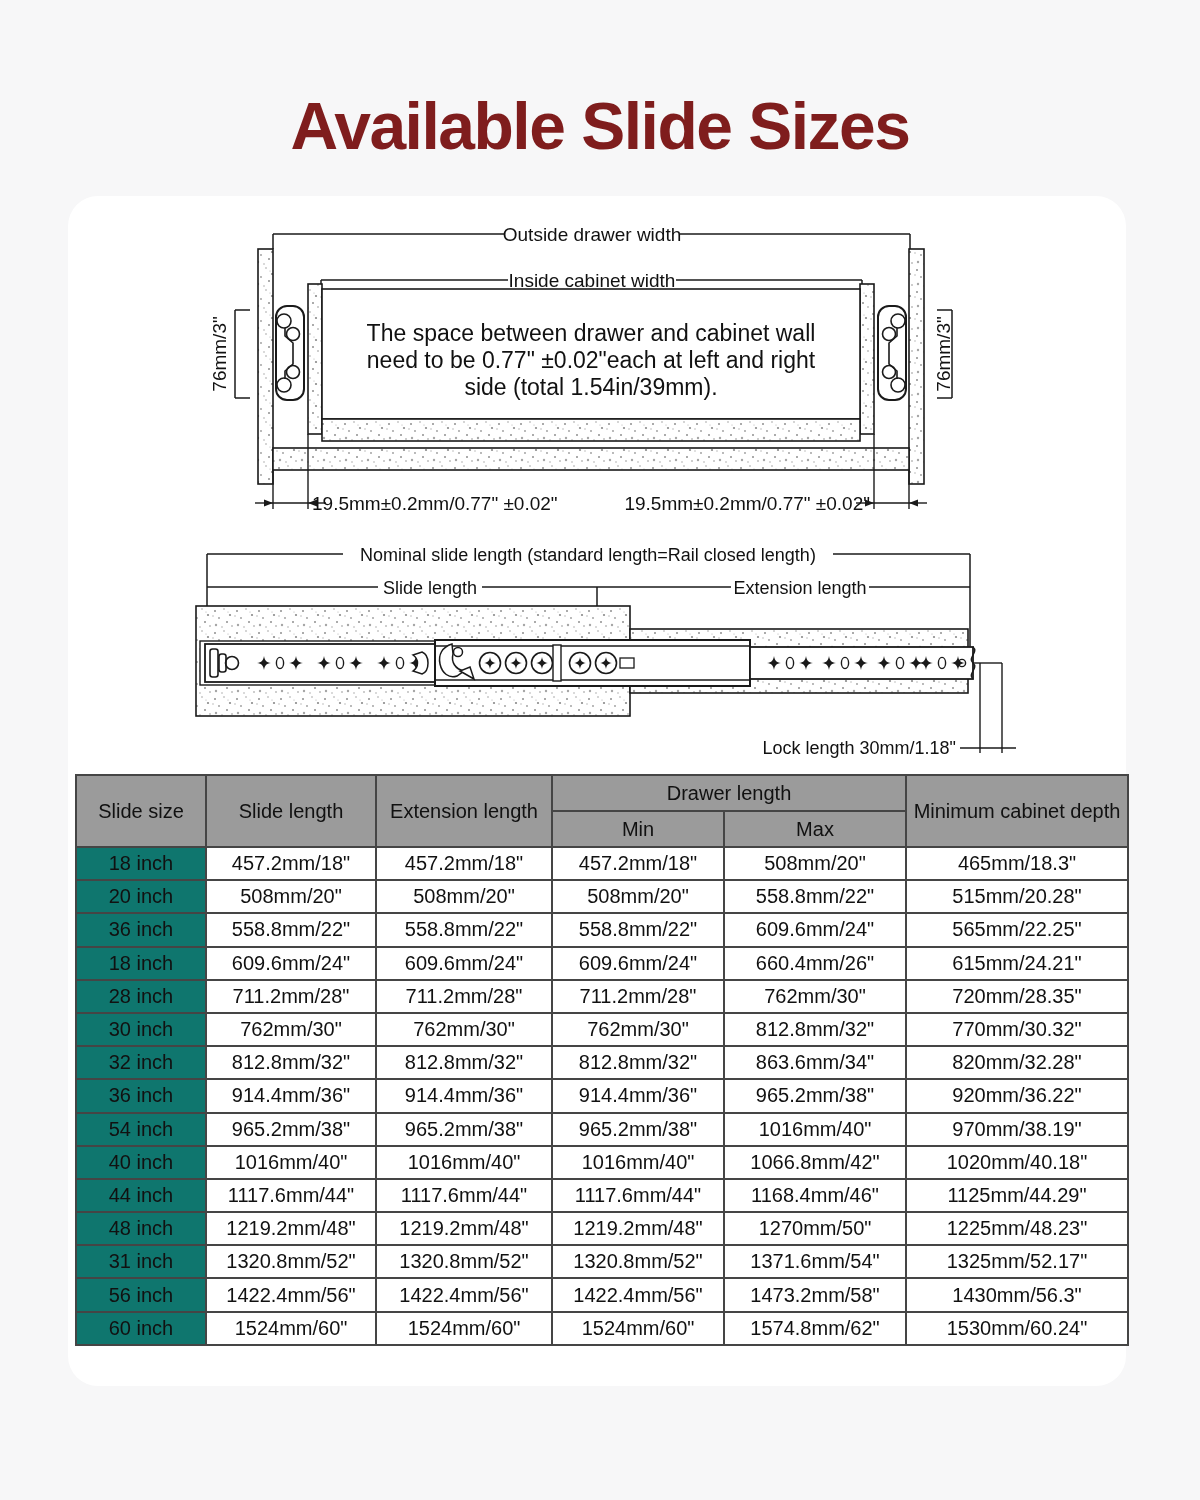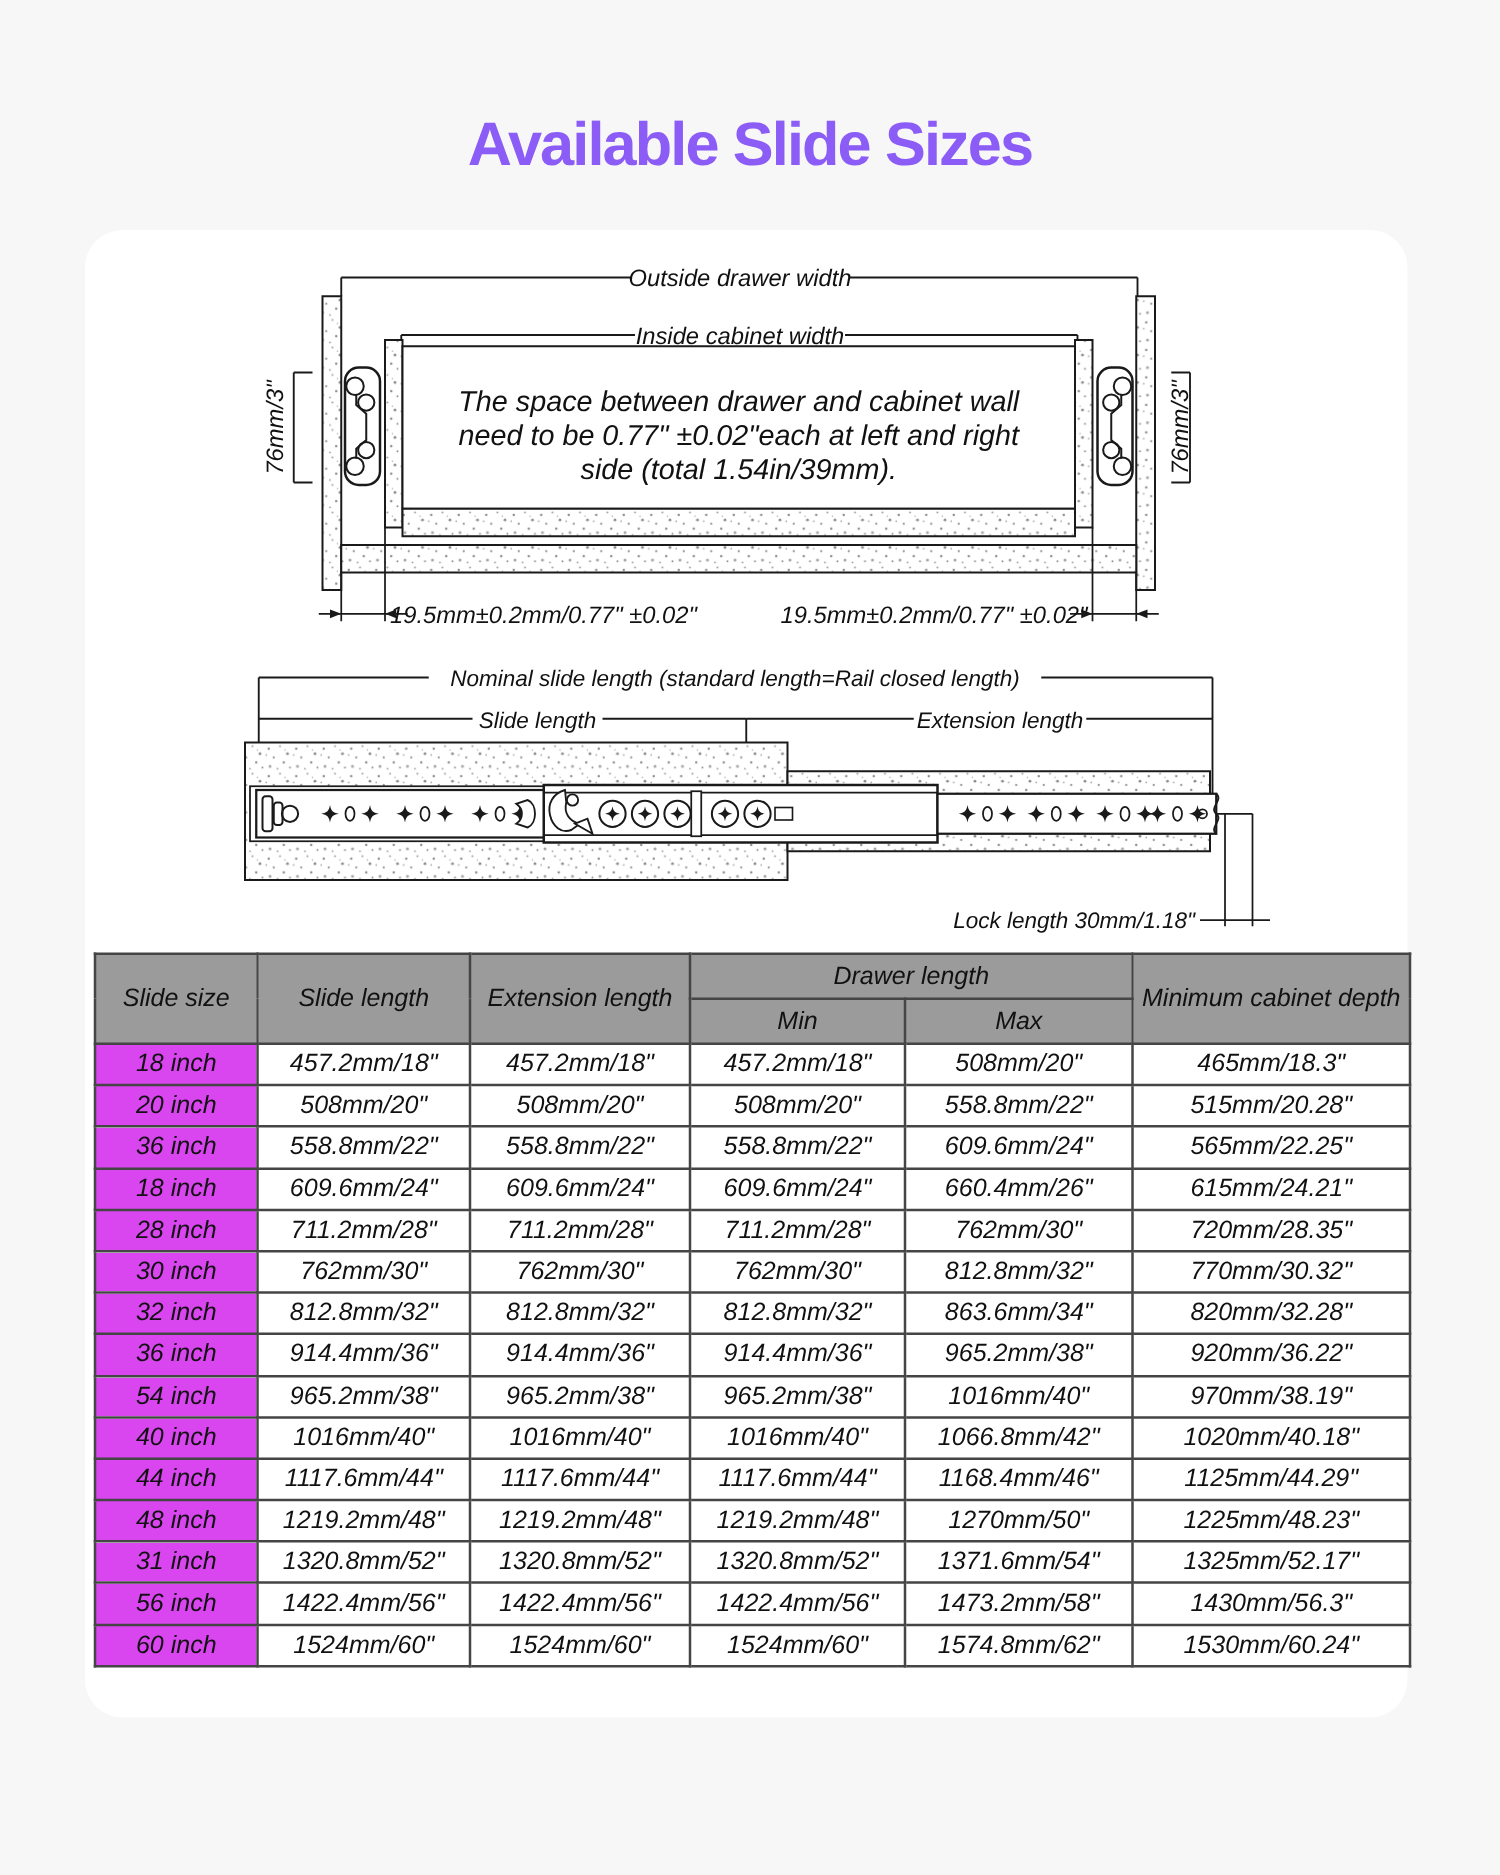--- a/index.html
+++ b/index.html
@@ -4,41 +4,41 @@
 <style>
   html,body{margin:0;padding:0;}
   body{
     width:1200px;height:1500px;position:relative;
     background:#f7f7f8;
     font-family:"Liberation Sans",sans-serif;
     color:#111;
   }
   .page-title{
     position:absolute;top:88px;left:0;width:100%;
-    text-align:center;font-size:49px;font-weight:800;
-    letter-spacing:-1.5px;color:#8b5cf6;margin:0;
+    text-align:center;font-size:66px;font-weight:800;
+    letter-spacing:-1.5px;color:#7f1d1d;margin:0;
   }
   .card{
-    position:absolute;left:68px;top:184px;width:1058px;height:1190px;
-    background:#ffffff;border-radius:30px;font-style:italic;
+    position:absolute;left:68px;top:196px;width:1058px;height:1190px;
+    background:#ffffff;border-radius:30px;
   }
   .d1{position:absolute;left:142px;top:26px;}
   .d2{position:absolute;left:122px;top:345px;}
   .tablewrap{position:absolute;left:7px;top:578px;width:1024px;}
   table.spec{
     width:1052px;border-collapse:collapse;table-layout:fixed;
     font-size:20px;color:#111;border:2.5px solid #2e2e2e;
   }
   table.spec th,table.spec td{
     border:2px solid #454545;text-align:center;vertical-align:middle;
     padding:0;overflow:hidden;white-space:nowrap;
   }
   table.spec th{background:#9b9b9b;font-weight:400;font-size:20px;height:34px;}
   table.spec td{height:31.2px;background:#ffffff;}
-  table.spec td.size-col{background:#d946ef;}
+  table.spec td.size-col{background:#0f766e;}
   svg text{fill:#111;}
   .dimtxt{font-size:19px;}
   .dimtxt2{font-size:18px;}
   .notetxt{font-size:23px;}
 </style>
 </head>
 <body>
 
 <h1 class="page-title">Available Slide Sizes</h1>
 

